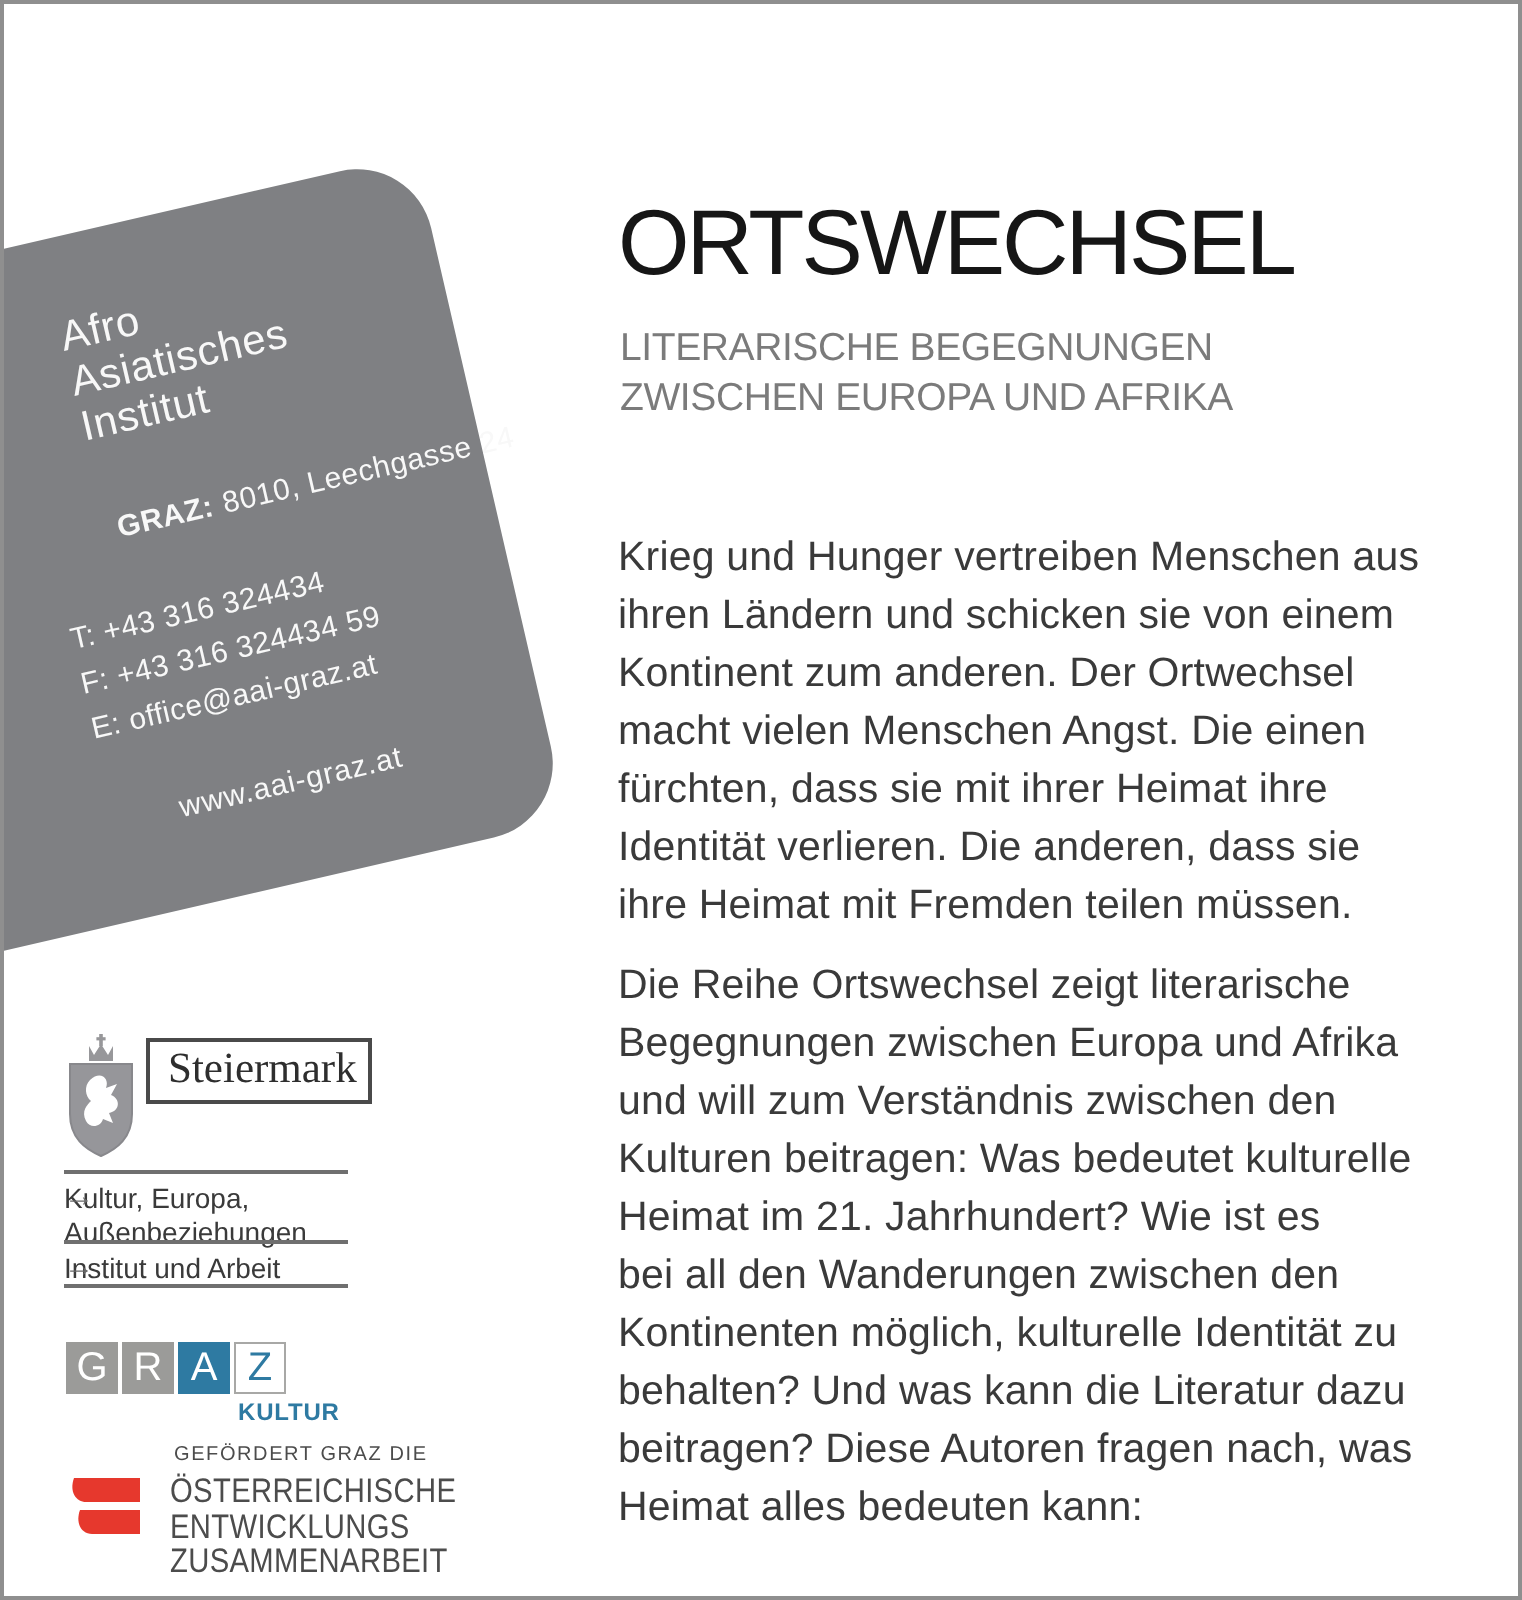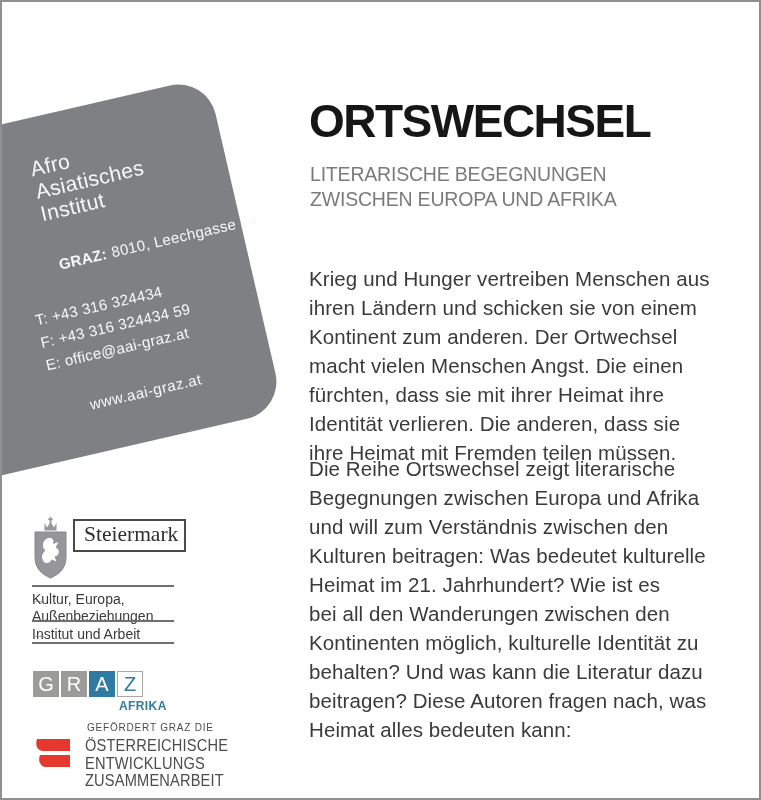--- a/index.html
+++ b/index.html
@@ -16,27 +16,27 @@
   .card-text{position:absolute;color:#f8f8f8;transform:rotate(-13deg);
     transform-origin:0 0;z-index:2;white-space:pre;}
   .inst-name{left:26px;top:156px;font-size:21px;line-height:23px;letter-spacing:.4px;}
   .card-addr{left:55px;top:254px;font-size:15px;letter-spacing:.3px;}
   .card-addr .addr-value{margin-left:5px;font-weight:400;}
   .card-addr .addr-label{font-weight:bold;}
   .card-contact{left:31px;top:307px;font-size:15px;line-height:23px;letter-spacing:.3px;}
   .card-web{left:86px;top:394px;font-size:15px;letter-spacing:.5px;}
   
   .main-title{position:absolute;left:307px;top:96px;font-size:46px;line-height:46px;
-    font-weight:bold;letter-spacing:-1.5px;color:#161616;text-align:right;}
+    font-weight:normal;letter-spacing:-1.5px;color:#161616;text-align:right;}
   .main-subtitle{position:absolute;left:308px;top:160px;font-size:19.5px;line-height:25px;
     font-weight:normal;letter-spacing:-.2px;color:#7b7b7b;white-space:pre;}
   .body-para{position:absolute;font-size:20.5px;line-height:29px;color:#3a3a3a;
     white-space:pre;letter-spacing:.1px;margin-top:16px;}
   .para1{left:307px;top:246px;}
-  .para2{left:307px;top:436px;}
+  .para2{left:307px;top:460px;}
   
   .stmk-shield{position:absolute;left:29px;top:515px;z-index:3;}
   .stmk-name{position:absolute;left:71px;top:517px;border-left:2px solid #4a4a4a;
     font-family:"Liberation Serif",serif;font-size:21.5px;line-height:27px;color:#2e2e2e;z-index:3;}
   .stmk-line1{padding:1px 10px 0 9px;}
   .stmk-line2{display:inline-block;border:2px solid #4a4a4a;border-left:none;
     padding:0 6px 2px 9px;font-family:Liberation Serif, serif;}
   .rule{position:absolute;left:30px;width:142px;height:2px;background:#6f6f6f;z-index:3;}
   .rule1{top:583px;} .rule2{top:618px;} .rule3{top:640px;}
   .dept{position:absolute;left:30px;color:#3a3a3a;font-size:14px;line-height:17px;z-index:3;}
@@ -123,21 +123,21 @@
   </div>
   <div class="rule rule3"></div>
 
   <div class="graz-logo">
     <div class="graz-squares">
       <div class="graz-sq sq-gray">G</div>
       <div class="graz-sq sq-gray">R</div>
       <div class="graz-sq sq-blue">A</div>
       <div class="graz-sq sq-white">Z</div>
     </div>
-    <div class="graz-kultur">AFRIKA</div>
+    <div class="graz-kultur">KULTUR</div>
   </div>
 
   <div class="oeza-funded">GEFÖRDERT GRAZ DIE</div>
   <div class="oeza-flag">
     <svg width="40" height="32" viewBox="0 0 40 32">
       <path d="M7 1 H40 V13 H13 C8 13 4.5 8 7 1 Z" fill="#e6382d"></path>
       <path d="M10 17 H40 V29 H16 C11 29 7.5 24 10 17 Z" fill="#e6382d"></path>
     </svg>
   </div>
   <div class="oeza-name">ÖSTERREICHISCHE

